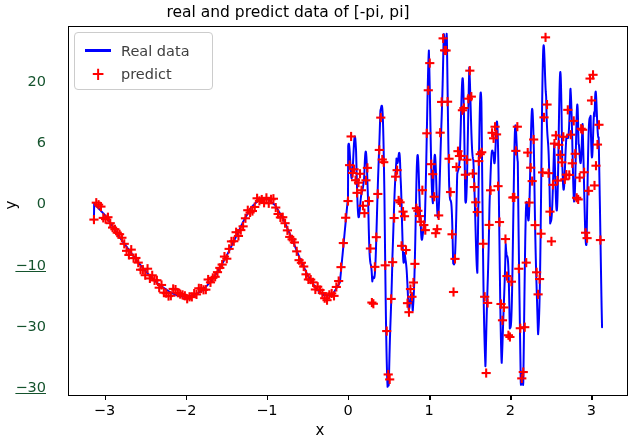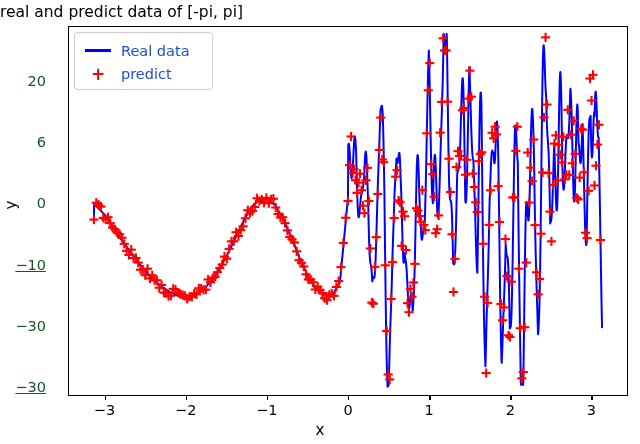--- a/index.html
+++ b/index.html
@@ -17,21 +17,21 @@
     position: relative;
     width: 640px;
     height: 444px;
     background: #ffffff;
   }
   #chart-title {
     position: absolute;
     left: 0;
     top: 3px;
     width: 576px;
-    text-align: left;
+    text-align: center;
     font-size: 15.5px;
     color: #000000;
     letter-spacing: 0px;
   }
   #plot-area {
     position: absolute;
     left: 68px;
     top: 26px;
     width: 560px;
     height: 370px;
@@ -138,21 +138,21 @@
   }
   .legend-plus {
     color: #ff0000;
     font-size: 17px;
     line-height: 14px;
     font-weight: bold;
     font-family: "DejaVu Sans", sans-serif;
   }
   .legend-text {
     font-size: 14.5px;
-    color: #1d4ed8;
+    color: #404040;
   }
 </style>
 </head>
 <body>
 
 <div id="figure">
 
   <div id="chart-title">real and predict data of [-pi, pi]</div>
 
   <div id="y-axis-label">y</div>

